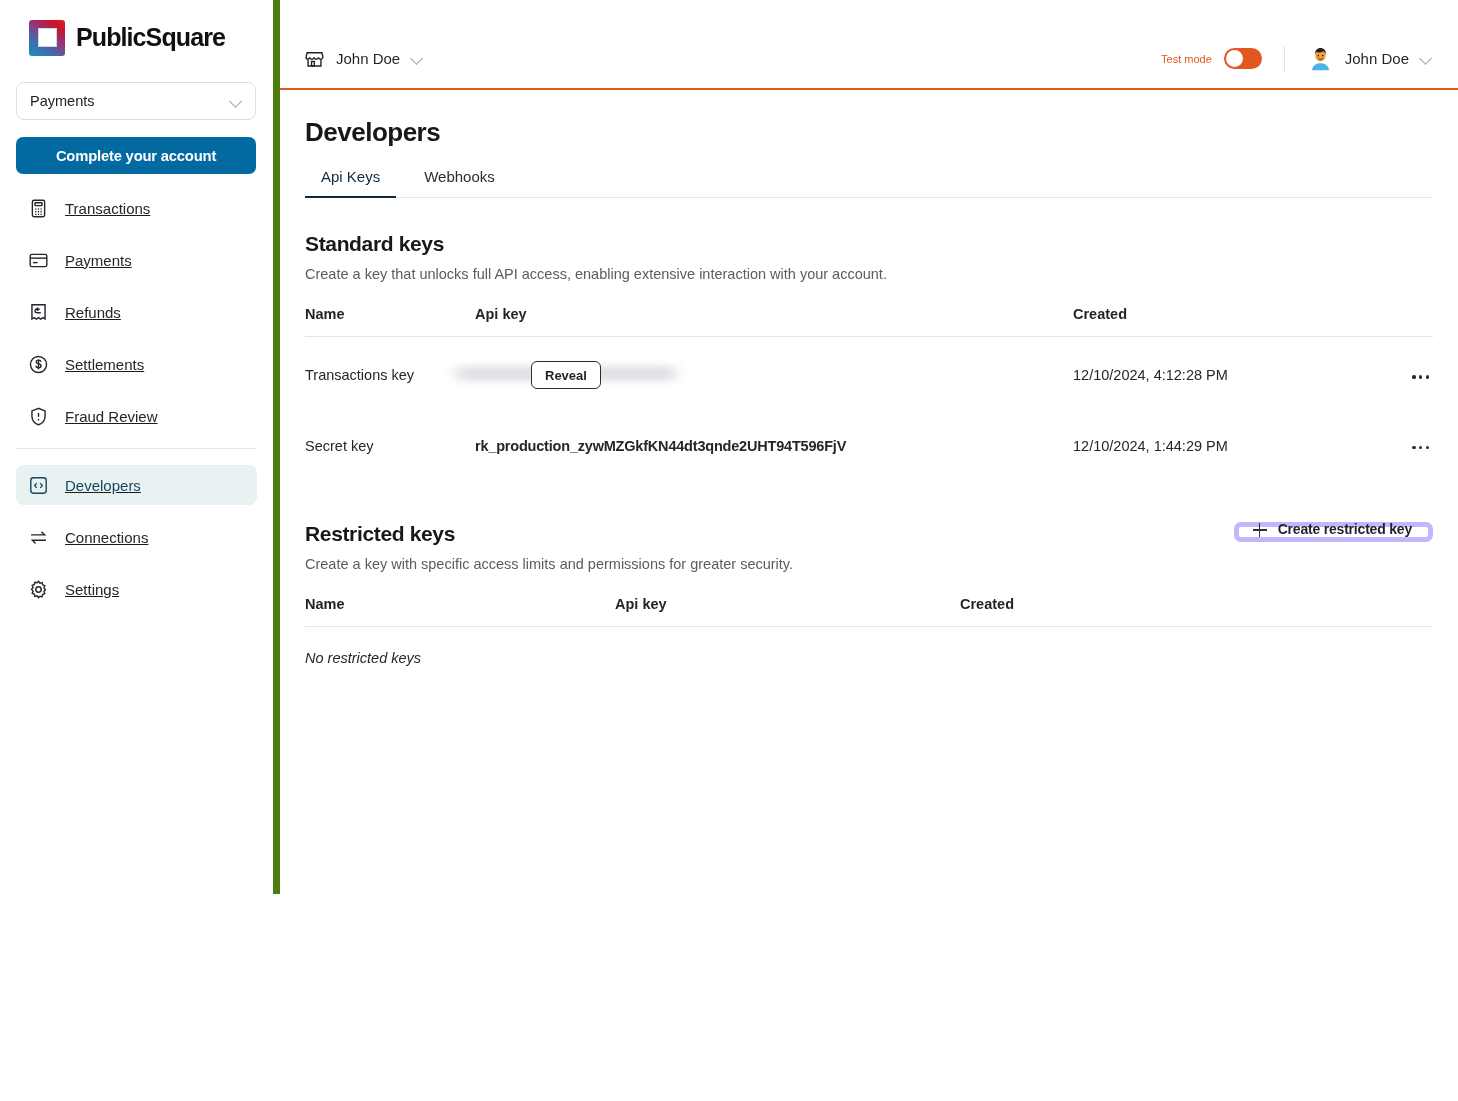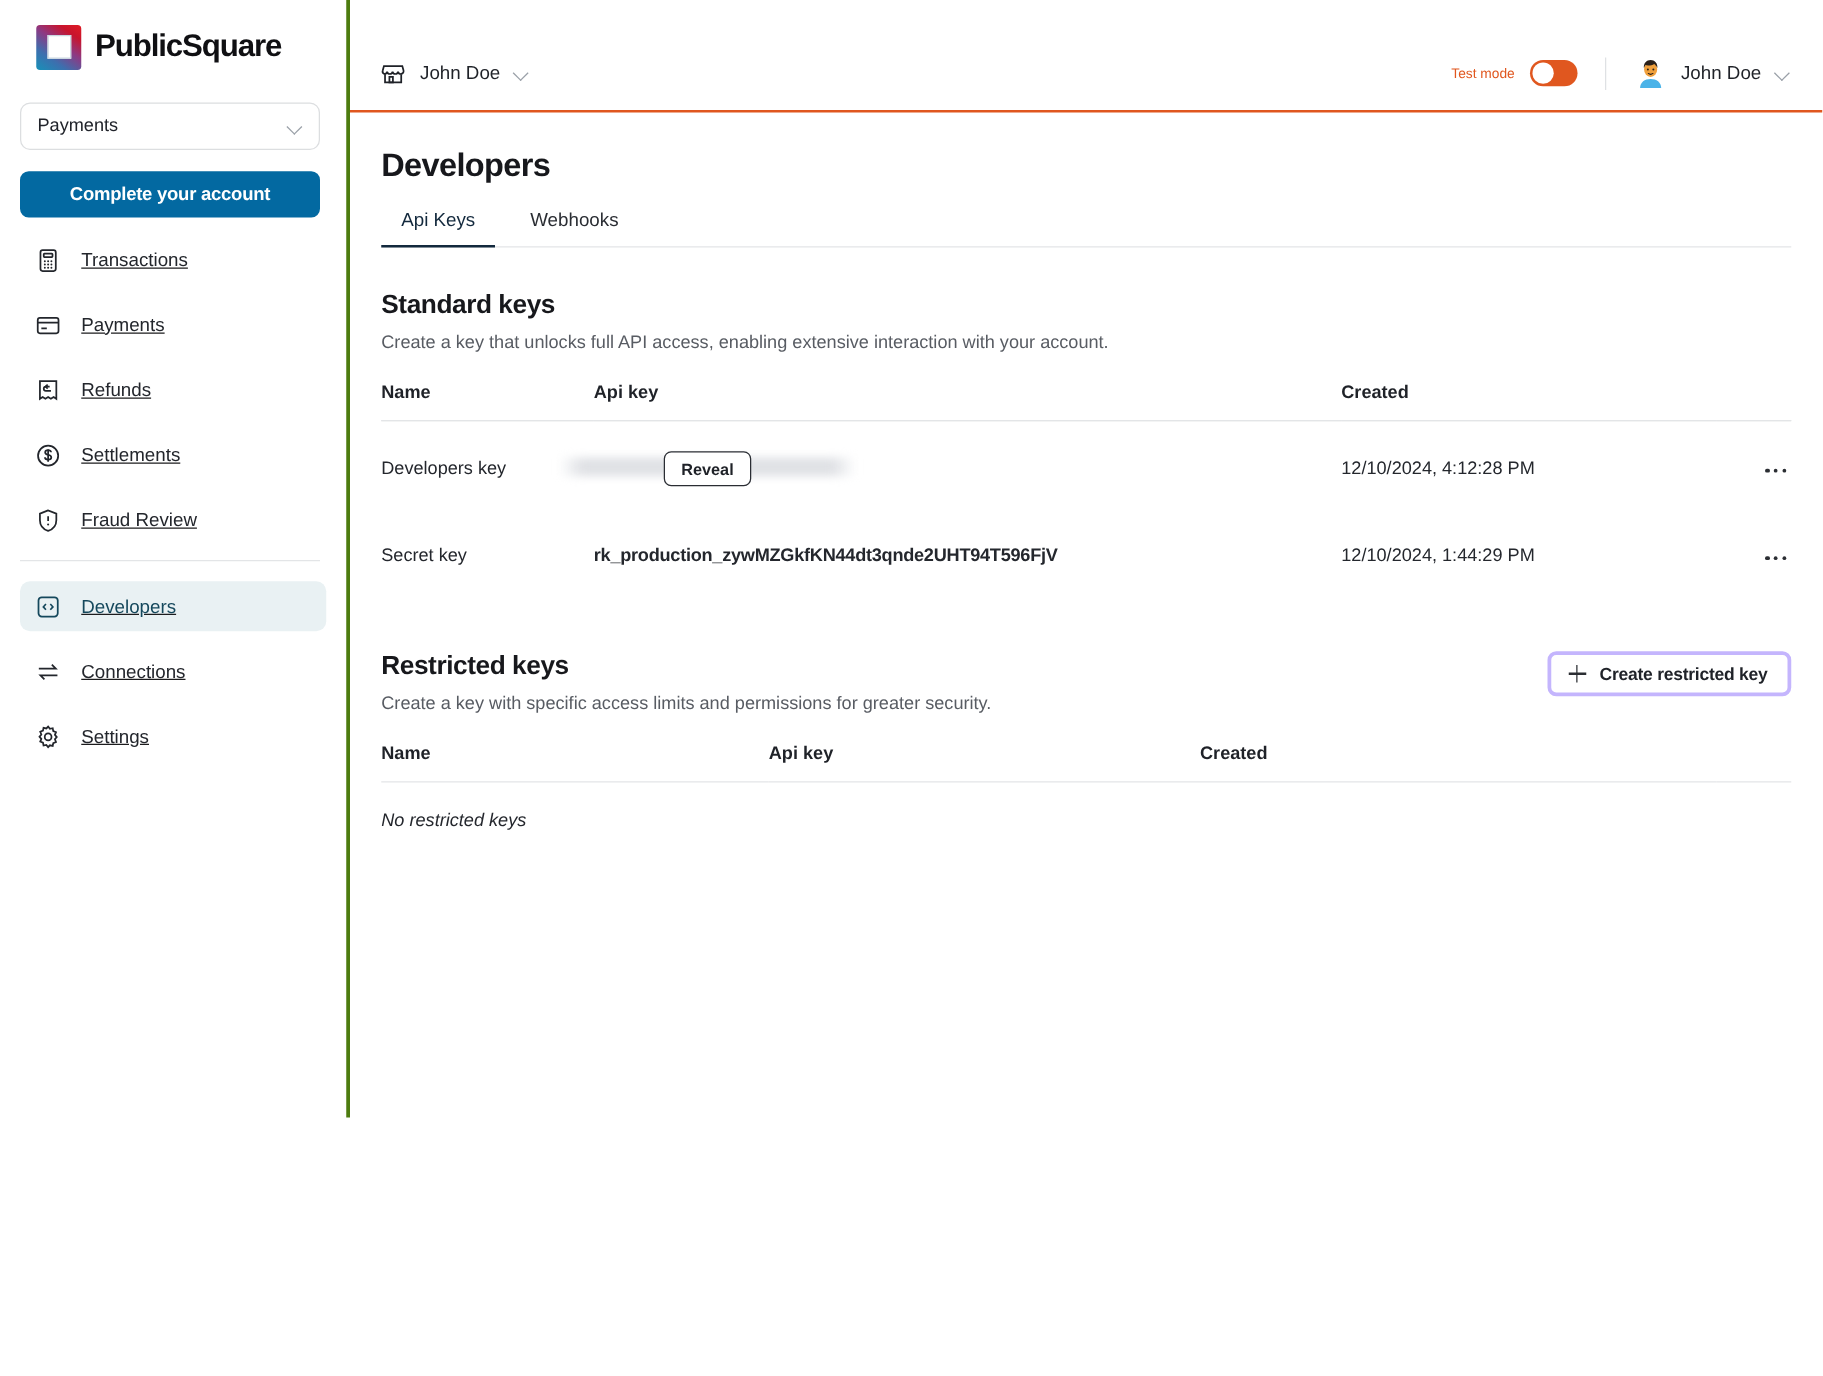--- a/index.html
+++ b/index.html
@@ -10,21 +10,21 @@
     background: #ffffff;
     color: #1c1c1e;
     overflow: hidden;
   }
   .app { display: flex; width: 1458px; height: 1101px; }
 
   
   .sidebar {
     width: 280px; height: 894px;
     background: #ffffff;
-    border-right: 3px solid #4d7c0f;
+    border-right: 7px solid #4d7c0f;
     flex: 0 0 280px;
     padding: 0 16px;
     position: relative;
   }
   .brand { display: flex; align-items: center; gap: 11px; padding: 13px 0 0 13px; height: 62px; }
   .brand-mark {
     width: 36px; height: 36px; border-radius: 3px;
     background: linear-gradient(35deg, #1791b8 0%, #3d6fae 28%, #8c3a84 55%, #c8142d 80%, #e01b24 100%);
     display: flex; align-items: center; justify-content: center;
   }
@@ -103,23 +103,23 @@
     cursor: pointer; border-bottom: 2.5px solid transparent; margin-bottom: -1px;
   }
   .tab.active { color: #13293d; font-weight: 400; border-bottom-color: #13293d; }
 
   .section { margin-top: 34px; }
   .section-head { display: flex; align-items: flex-start; justify-content: space-between; }
   .section-title { font-size: 21px; font-weight: 700; letter-spacing: -0.35px; color: #17181c; }
   .section-sub { font-size: 14.5px; color: #585c63; margin-top: 10px; }
 
   .btn-outline {
-    display: inline-flex; align-items: center; gap: 11px;
-    height: 36px; padding: 0 16px 0 14px;
-    border: 3px solid #c4b5fd; border-radius: 7px; background: #fff;
+    display: inline-flex; align-items: flex-end; gap: 11px;
+    height: 20px; padding: 0 16px 0 14px;
+    border: 5px solid #c4b5fd; border-radius: 7px; background: #fff;
     font-size: 14px; font-weight: 600; color: #1f2228; cursor: pointer;
     letter-spacing: -0.2px;
   }
   .plus { width: 14px; height: 14px; position: relative; display:inline-block; }
   .plus::before, .plus::after {
     content: ""; position: absolute; background: #2b2e33;
   }
   .plus::before { left: 0; top: 6px; width: 14px; height: 1.6px; }
   .plus::after  { top: 0; left: 6px; height: 14px; width: 1.6px; }
 
@@ -336,21 +336,21 @@
           <thead>
             <tr>
               <th>Name</th>
               <th>Api key</th>
               <th>Created</th>
               <th></th>
             </tr>
           </thead>
           <tbody>
             <tr>
-              <td>Developers key</td>
+              <td>Transactions key</td>
               <td>
                 <div class="masked-wrap">
                   <span class="masked"></span>
                   <button class="reveal-btn">Reveal</button>
                 </div>
               </td>
               <td>12/10/2024, 4:12:28 PM</td>
               <td class="right">
                 <span class="kebab">
                     <i></i>

